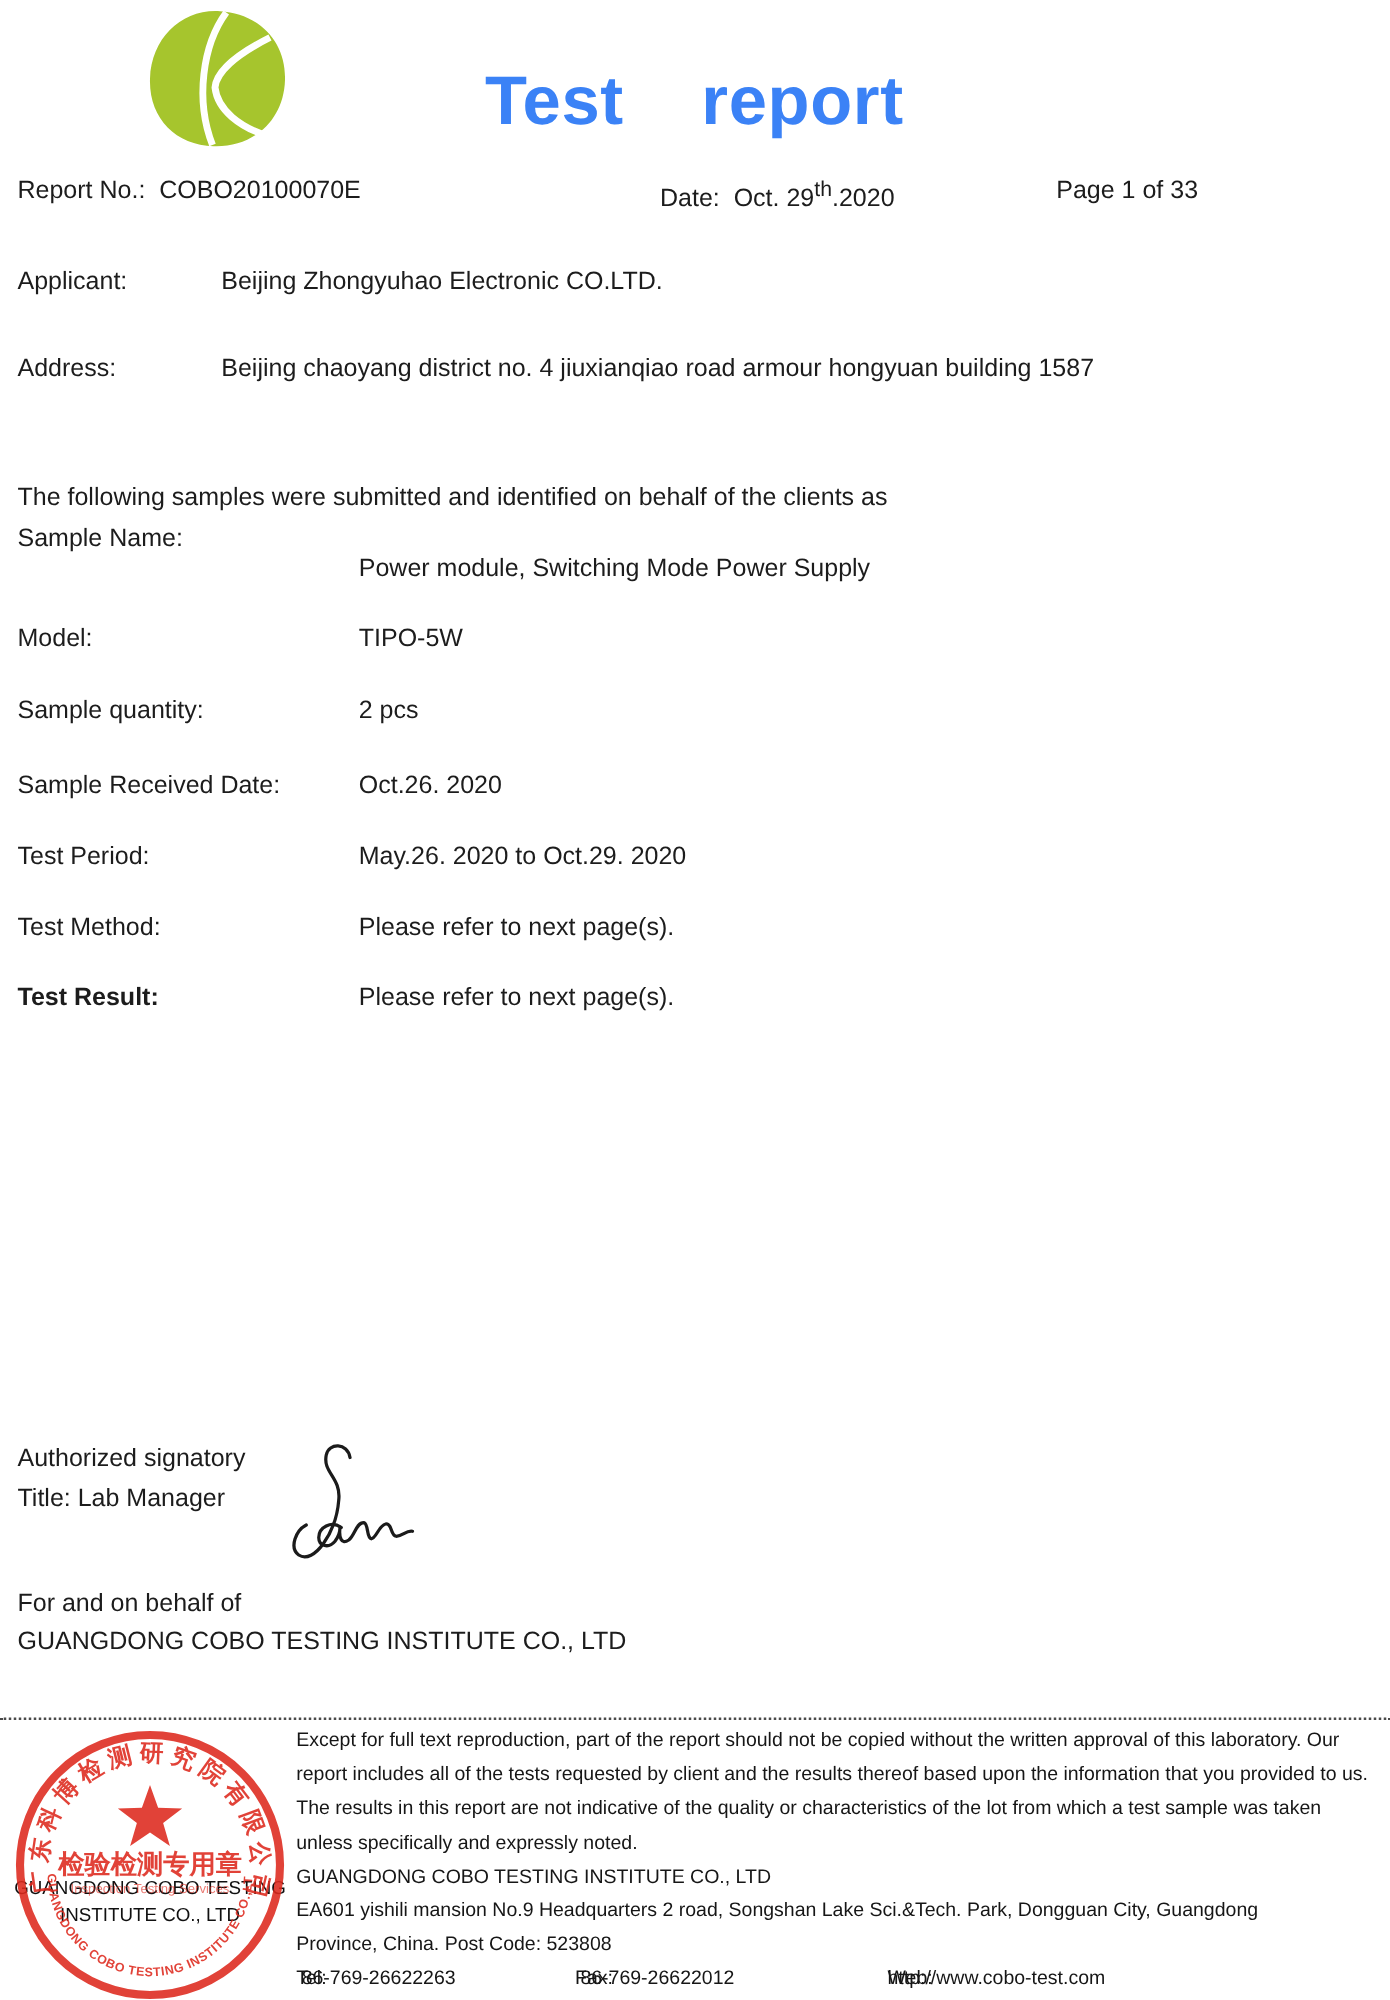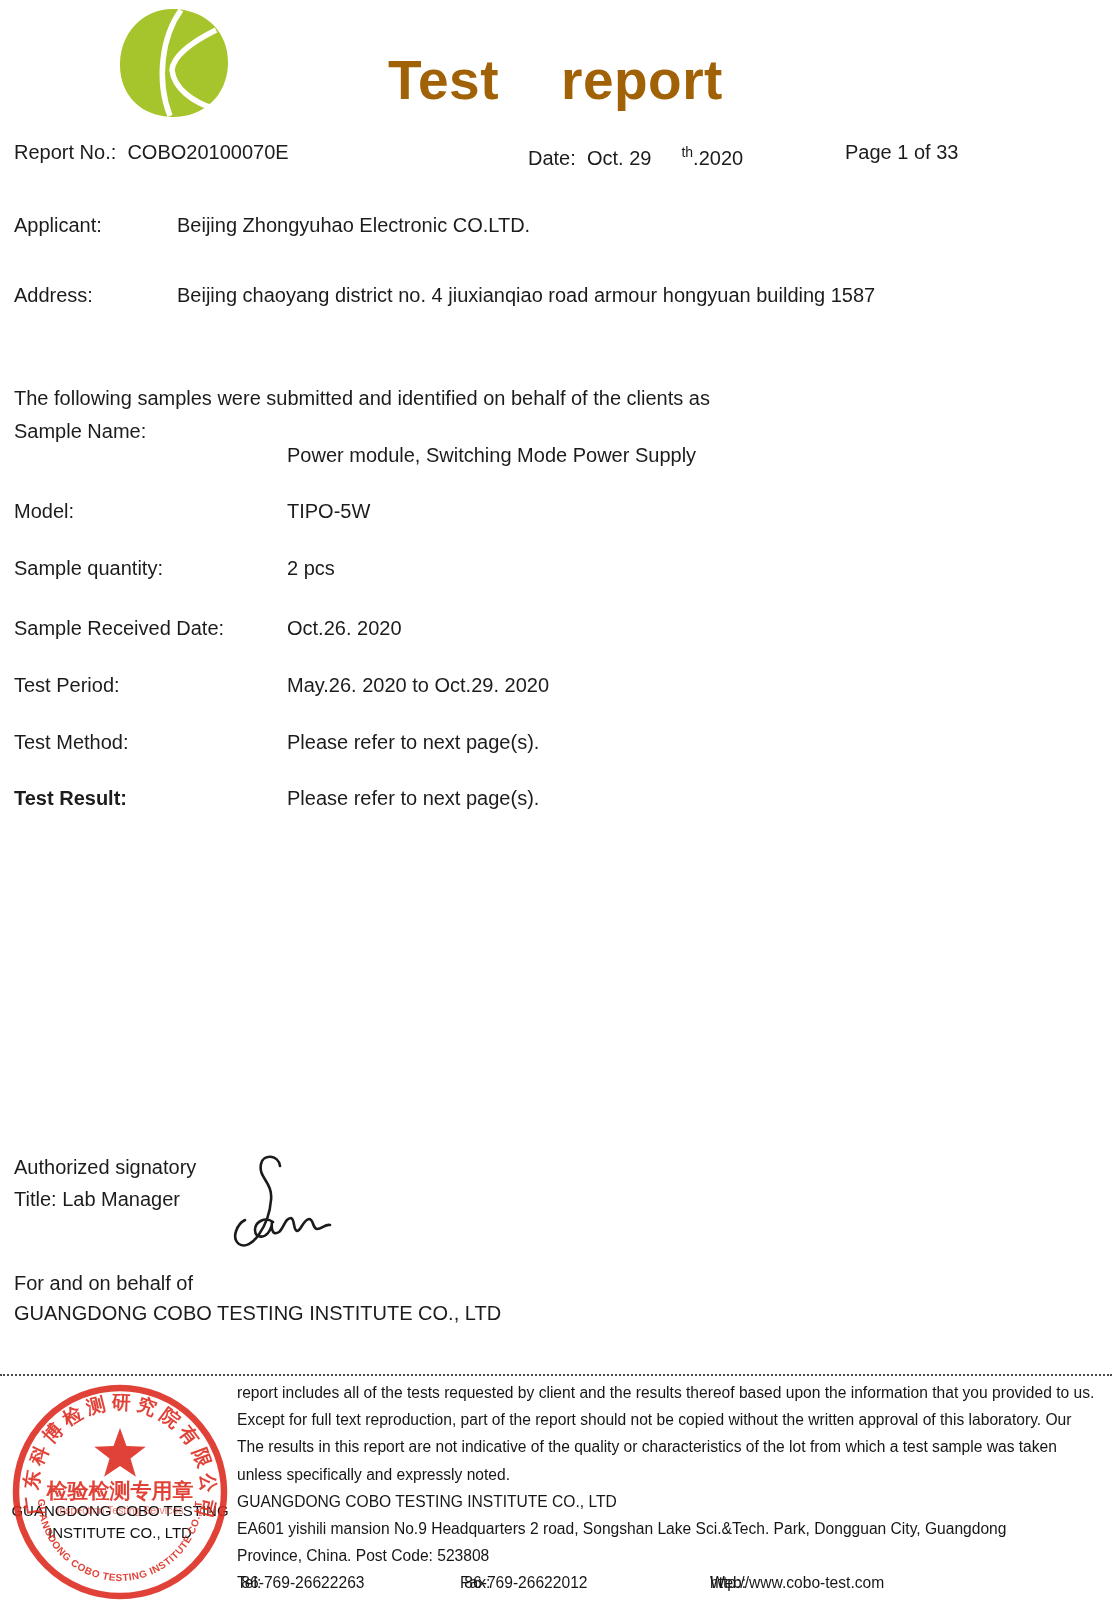--- a/index.html
+++ b/index.html
@@ -6,23 +6,23 @@
   .page {
     position:relative; width:1112px; height:1600px; margin:0 auto;
     background:#ffffff; overflow:hidden;
     font-family:"Liberation Sans","DejaVu Sans",sans-serif;
     color:#1c1c1c;
   }
   .abs { position:absolute; white-space:nowrap; }
   .body-text { font-size:20px; line-height:24px; }
   .title {
     font-size:55px; font-weight:bold; letter-spacing:0.5px;
-    display:flex; gap:62px; color:#a16207;
+    display:flex; gap:62px; color:#3b82f6;
   }
-  .sup { font-size:14px; vertical-align:super;margin-left:30px; }
+  .sup { font-size:17px; vertical-align:super; }
   .dotted-line {
     position:absolute; left:0; top:1374; width:1112px; height:0;
     border-top:2px dotted #4a4a4a;
   }
   .footer-block { position:absolute; left:237px; top:1379px; width:872px; }
   .footer-line { font-size:15.6px; line-height:27.2px; white-space:nowrap; color:#161616; }
   .tel-row { position:relative; height:27.2px; }
   .tel-row span { position:absolute; top:0; }
   .overlay-company {
     position:absolute; left:8px; top:1500px; width:224px; text-align:center;
@@ -118,22 +118,22 @@
       <textPath href="#arcTop" startOffset="2">广东科博检测研究院有限公司</textPath>
     </text>
     <text x="114" y="118" text-anchor="middle" font-size="21" font-weight="bold" fill="#de291d" font-family="'DejaVu Sans',sans-serif">检验检测专用章</text>
     <text x="114" y="134" text-anchor="middle" font-size="10.5" fill="#de291d" opacity="0.7">Inspection Testing Services</text>
     <text font-size="10" font-weight="bold" fill="#de291d" letter-spacing="0.5">
       <textPath href="#arcBottom" startOffset="0">GUANGDONG COBO TESTING INSTITUTE CO.,LTD</textPath>
     </text>
   </svg>
 
   <div class="footer-block">
+    <div class="footer-line">Except for full text reproduction, part of the report should not be copied without the written approval of this laboratory. Our</div>
     <div class="footer-line">report includes all of the tests requested by client and the results thereof based upon the information that you provided to us.</div>
-    <div class="footer-line">Except for full text reproduction, part of the report should not be copied without the written approval of this laboratory. Our</div>
     <div class="footer-line">The results in this report are not indicative of the quality or characteristics of the lot from which a test sample was taken</div>
     <div class="footer-line">unless specifically and expressly noted.</div>
     <div class="footer-line">GUANGDONG COBO TESTING INSTITUTE CO., LTD</div>
     <div class="footer-line">EA601 yishili mansion No.9 Headquarters 2 road, Songshan Lake Sci.&amp;Tech. Park, Dongguan City, Guangdong</div>
     <div class="footer-line">Province, China. Post Code: 523808</div>
     <div class="footer-line tel-row">
       <span style="left:0;"><span>Tel:</span>&nbsp;<span>86-769-26622263</span></span>
       <span style="left:223px;"><span>Fax:</span>&nbsp;<span>86-769-26622012</span></span>
       <span style="left:473px;">
           <span>Web:</span> 

